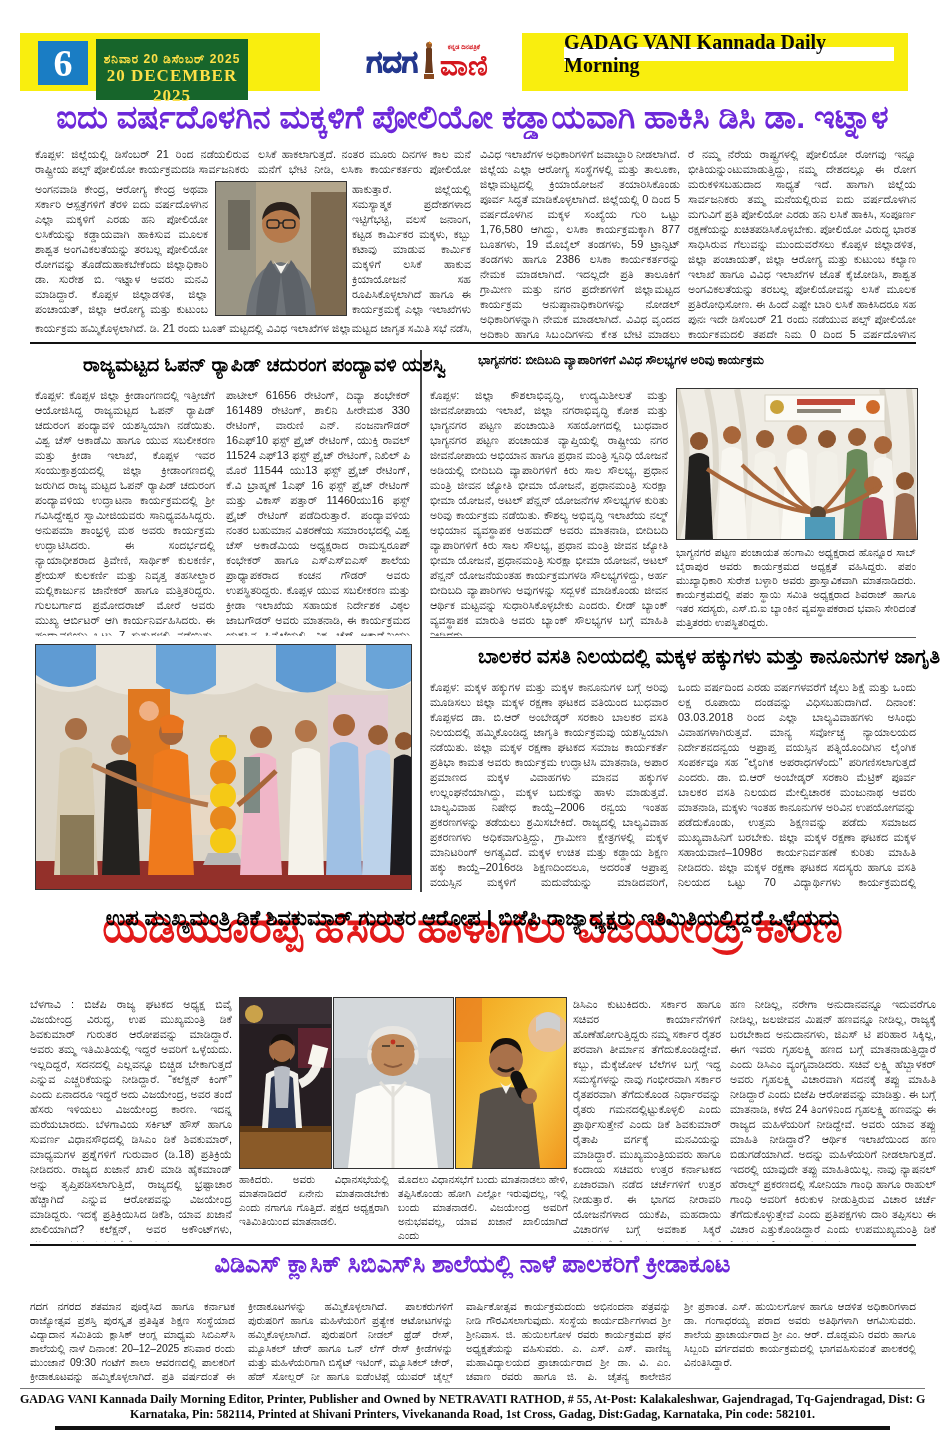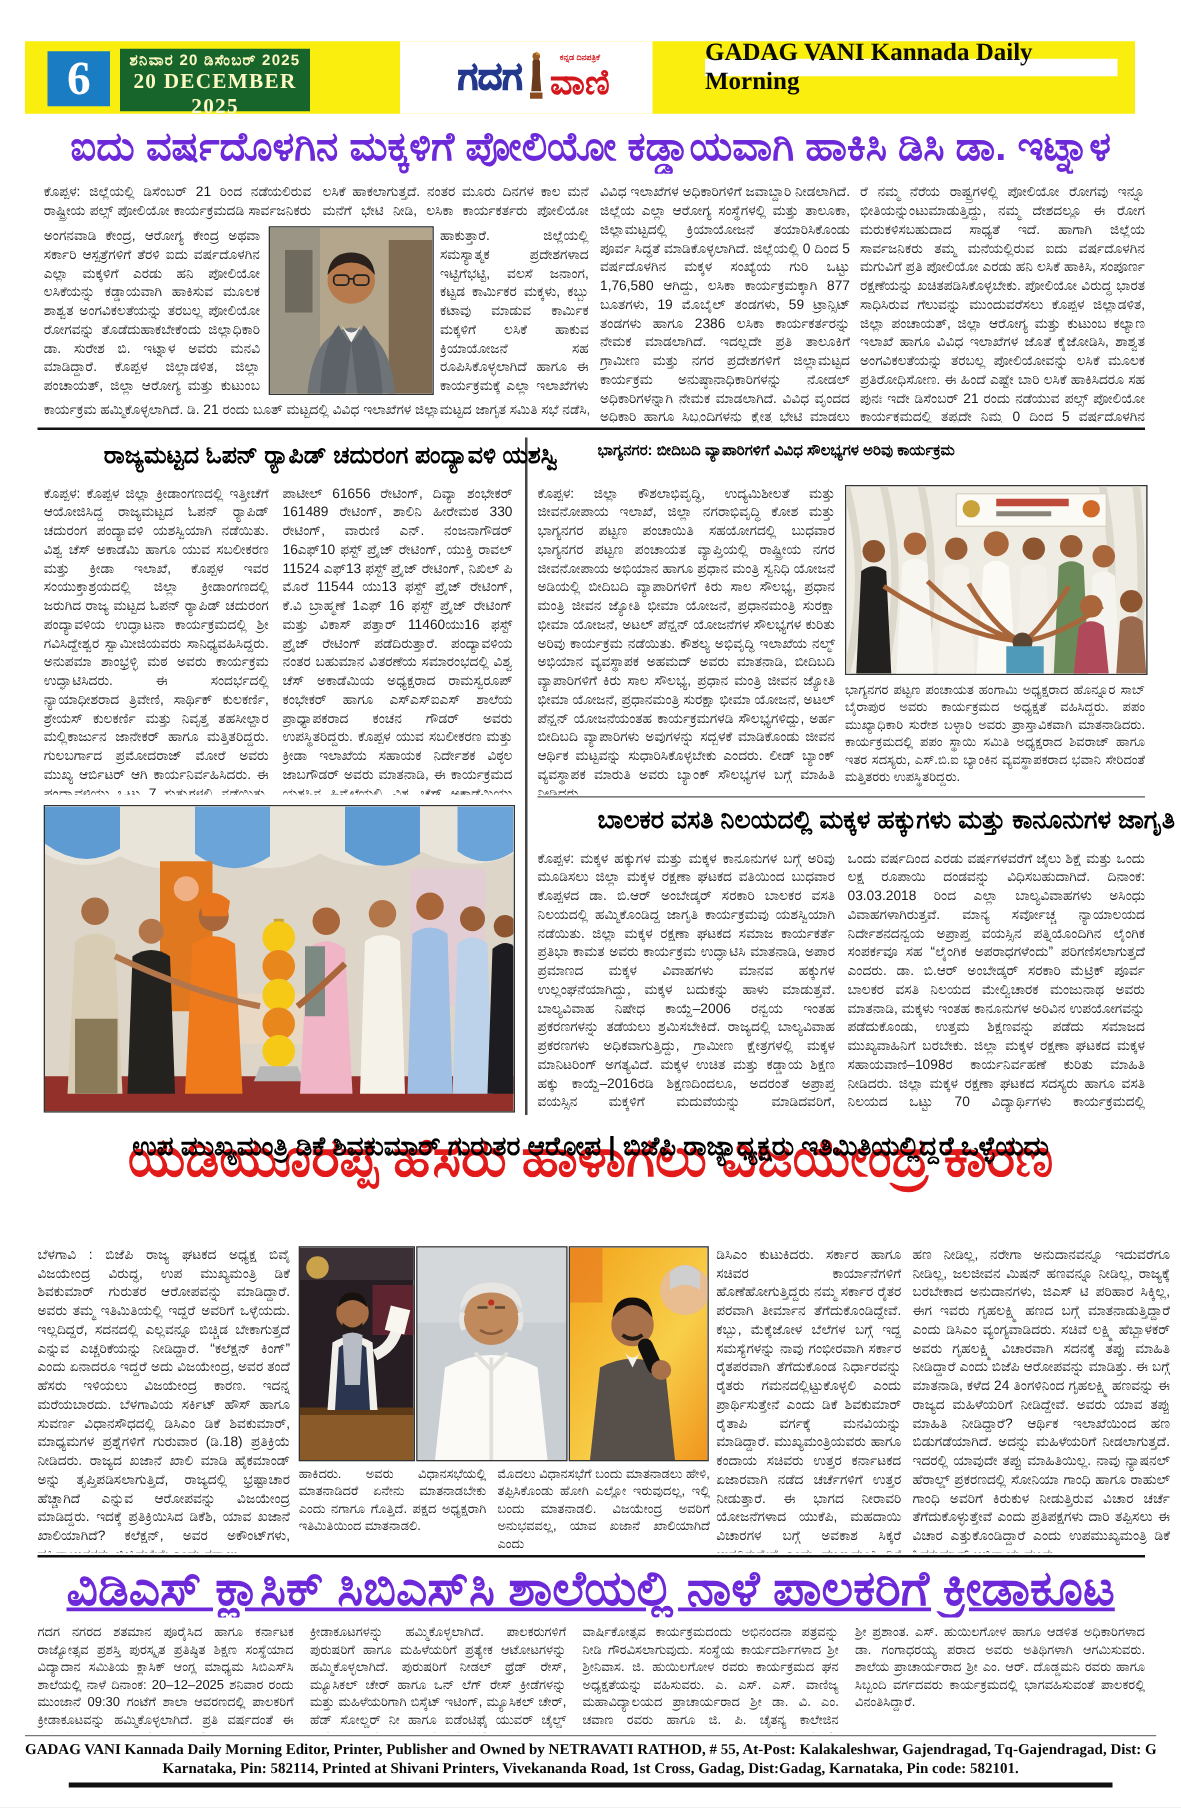--- a/index.html
+++ b/index.html
@@ -7,21 +7,21 @@
         font-family:"Liberation Sans",sans-serif;color:#111;overflow:hidden;}
   .abs{position:absolute;}
   .txt{font-size:11px;line-height:15px;text-align:justify;overflow:hidden;color:#1a1a1a;}
   .txt-s{font-size:10.4px;line-height:14px;text-align:justify;overflow:hidden;color:#1a1a1a;}
   .photo{border:1px solid #333;overflow:hidden;background:#ccc;}
   .rule{background:#111;}
   
   .band{background:#F9EE0E;}
   .pagenum{background:#1A7DC4;color:#fff;font-family:"Liberation Serif",serif;
            font-weight:bold;font-size:38px;display:flex;align-items:center;justify-content:center;}
-  .datebox{background:#17652B;color:#fef9c3;text-align:center;padding-top:2px;}
+  .datebox{background:#17652B;color:#fde047;text-align:center;padding-top:13px;}
   .datebox .kn{font-size:12px;font-weight:bold;letter-spacing:1px;}
   .datebox .en{font-size:17px;font-weight:bold;font-family:"Liberation Serif",serif;letter-spacing:1px;}
   .logo-patch{background:#fff;display:flex;align-items:center;justify-content:center;gap:3px;padding-left:12px;}
   .logo-w1{color:#24388E;font-size:30px;font-weight:bold;-webkit-text-stroke:1px #24388E;}
   .logo-w2{color:#D4161D;font-size:28px;font-weight:bold;line-height:1;}
   .logo-tag{color:#D4161D;font-size:6.5px;font-weight:bold;line-height:1;display:block;margin-bottom:1px;}
   .mast-box{background:#fff;display:flex;align-items:center;justify-content:center;
             font-family:"Liberation Serif",serif;font-weight:bold;font-size:20px;color:#0a0a0a;}
   .red-head{color:#E21A1A;font-weight:bold;font-size:43px;white-space:nowrap;overflow:hidden;text-align:center;}
   .sub-head{color:#000;font-weight:bold;font-size:21px;white-space:nowrap;overflow:hidden;text-align:center;}
@@ -259,21 +259,21 @@
   </div>
 
   <div class="abs txt-s" style="left:239px;top:1173px;width:150px;height:68px;">ಹಾಕಿದರು. ಅವರು ವಿಧಾನಸಭೆಯಲ್ಲಿ ಮಾತನಾಡಿದರೆ ಏನೇನು ಮಾತನಾಡಬೇಕು ಎಂದು ನಗಾಗೂ ಗೊತ್ತಿದೆ. ಪಕ್ಷದ ಅಧ್ಯಕ್ಷರಾಗಿ ಇತಿಮಿತಿಯಿಂದ ಮಾತನಾಡಲಿ.</div>
   <div class="abs txt-s" style="left:398px;top:1173px;width:170px;height:68px;">ಮೊದಲು ವಿಧಾನಸಭೆಗೆ ಬಂದು ಮಾತನಾಡಲು ಹೇಳಿ, ತಪ್ಪಿಸಿಕೊಂಡು ಹೋಗಿ ಎಲ್ಲೋ ಇರುವುದಲ್ಲ, ಇಲ್ಲಿ ಬಂದು ಮಾತನಾಡಲಿ. ವಿಜಯೇಂದ್ರ ಅವರಿಗೆ ಅನುಭವವಲ್ಲ, ಯಾವ ಖಜಾನೆ ಖಾಲಿಯಾಗಿದೆ ಎಂದು</div>
 
   <div class="abs txt" style="left:573px;top:997px;width:148px;height:245px;">ಡಿಸಿಎಂ ಕುಟುಕಿದರು. ಸರ್ಕಾರ ಹಾಗೂ ಸಚಿವರ ಕಾರ್ಯಾನೆಗಳಿಗೆ ಹೊಣೆಹೋಗುತ್ತಿದ್ದರು ನಮ್ಮ ಸರ್ಕಾರ ರೈತರ ಪರವಾಗಿ ತೀರ್ಮಾನ ತೆಗೆದುಕೊಂಡಿದ್ದೇವೆ. ಕಬ್ಬು, ಮೆಕ್ಕೆಜೋಳ ಬೆಲೆಗಳ ಬಗ್ಗೆ ಇದ್ದ ಸಮಸ್ಯೆಗಳನ್ನು ನಾವು ಗಂಭೀರವಾಗಿ ಸರ್ಕಾರ ರೈತಪರವಾಗಿ ತೆಗೆದುಕೊಂಡ ನಿರ್ಧಾರವನ್ನು ರೈತರು ಗಮನದಲ್ಲಿಟ್ಟುಕೊಳ್ಳಲಿ ಎಂದು ಪ್ರಾರ್ಥಿಸುತ್ತೇನೆ ಎಂದು ಡಿಕೆ ಶಿವಕುಮಾರ್ ರೈತಾಪಿ ವರ್ಗಕ್ಕೆ ಮನವಿಯನ್ನು ಮಾಡಿದ್ದಾರೆ. ಮುಖ್ಯಮಂತ್ರಿಯವರು ಹಾಗೂ ಕಂದಾಯ ಸಚಿವರು ಉತ್ತರ ಕರ್ನಾಟಕದ ಏಜಾರವಾಗಿ ನಡೆದ ಚರ್ಚೆಗಳಿಗೆ ಉತ್ತರ ನೀಡುತ್ತಾರೆ. ಈ ಭಾಗದ ನೀರಾವರಿ ಯೋಜನೆಗಳಾದ ಯುಕೆಪಿ, ಮಹದಾಯಿ ವಿಚಾರಗಳ ಬಗ್ಗೆ ಅವಕಾಶ ಸಿಕ್ಕರೆ ಉತ್ತರಿಸುತ್ತೇನೆ ಎಂದು ಮುಖ್ಯಮಂತ್ರಿ ಡಿಕೆ ಶಿವಕುಮಾರ್ ಹೇಳಿದರು. ಬಿಜೆಪಿಯವರು, ಮಹಾರಾಷ್ಟ್ರ ಸೇರಿದಂತೆ ರಾಜ್ಯಗಳಲ್ಲಿ ಕೊಟ್ಟ ಮಾತುಗಳನ್ನು ಉಳಿಸಿಕೊಂಡಿಲ್ಲ, ನಾವು ಕೊಟ್ಟ ಭರವಸೆಗಳನ್ನು ಈಡೇರಿಸಿದ್ದೇವೆ. ಕೇಂದ್ರ ಸರ್ಕಾರ ಏಕೆ ಭದ್ರಾ ಮೇಲ್ದಂಡೆ ಯೋಜನೆಗೆ</div>
   <div class="abs txt" style="left:730px;top:997px;width:206px;height:245px;">ಹಣ ನೀಡಿಲ್ಲ, ನರೇಗಾ ಅನುದಾನವನ್ನೂ ಇದುವರೆಗೂ ನೀಡಿಲ್ಲ, ಜಲಜೀವನ ಮಿಷನ್ ಹಣವನ್ನೂ ನೀಡಿಲ್ಲ, ರಾಜ್ಯಕ್ಕೆ ಬರಬೇಕಾದ ಅನುದಾನಗಳು, ಜಿಎಸ್ ಟಿ ಪರಿಹಾರ ಸಿಕ್ಕಿಲ್ಲ, ಈಗ ಇವರು ಗೃಹಲಕ್ಷ್ಮಿ ಹಣದ ಬಗ್ಗೆ ಮಾತನಾಡುತ್ತಿದ್ದಾರೆ ಎಂದು ಡಿಸಿಎಂ ವ್ಯಂಗ್ಯವಾಡಿದರು. ಸಚಿವೆ ಲಕ್ಷ್ಮಿ ಹೆಬ್ಬಾಳಕರ್ ಅವರು ಗೃಹಲಕ್ಷ್ಮಿ ವಿಚಾರವಾಗಿ ಸದನಕ್ಕೆ ತಪ್ಪು ಮಾಹಿತಿ ನೀಡಿದ್ದಾರೆ ಎಂದು ಬಿಜೆಪಿ ಆರೋಪವನ್ನು ಮಾಡಿತ್ತು. ಈ ಬಗ್ಗೆ ಮಾತನಾಡಿ, ಕಳೆದ 24 ತಿಂಗಳಿನಿಂದ ಗೃಹಲಕ್ಷ್ಮಿ ಹಣವನ್ನು ಈ ರಾಜ್ಯದ ಮಹಿಳೆಯರಿಗೆ ನೀಡಿದ್ದೇವೆ. ಅವರು ಯಾವ ತಪ್ಪು ಮಾಹಿತಿ ನೀಡಿದ್ದಾರೆ? ಆರ್ಥಿಕ ಇಲಾಖೆಯಿಂದ ಹಣ ಬಿಡುಗಡೆಯಾಗಿದೆ. ಅದನ್ನು ಮಹಿಳೆಯರಿಗೆ ನೀಡಲಾಗುತ್ತದೆ. ಇದರಲ್ಲಿ ಯಾವುದೇ ತಪ್ಪು ಮಾಹಿತಿಯಿಲ್ಲ. ನಾವು ನ್ಯಾಷನಲ್ ಹೆರಾಲ್ಡ್ ಪ್ರಕರಣದಲ್ಲಿ ಸೋನಿಯಾ ಗಾಂಧಿ ಹಾಗೂ ರಾಹುಲ್ ಗಾಂಧಿ ಅವರಿಗೆ ಕಿರುಕುಳ ನೀಡುತ್ತಿರುವ ವಿಚಾರ ಚರ್ಚೆ ತೆಗೆದುಕೊಳ್ಳುತ್ತೇವೆ ಎಂದು ಪ್ರತಿಪಕ್ಷಗಳು ದಾರಿ ತಪ್ಪಿಸಲು ಈ ವಿಚಾರ ಎತ್ತುಕೊಂಡಿದ್ದಾರೆ ಎಂದು ಉಪಮುಖ್ಯಮಂತ್ರಿ ಡಿಕೆ ಶಿವಕುಮಾರ್ ಅಭಿಪ್ರಾಯ ಪಟ್ಟರು.</div>
 
   <div class="abs rule" style="left:30px;top:1244px;width:886px;height:1.5px;"></div>
 
-  <div class="abs big-head" style="left:30px;top:1250px;width:885px;height:44px;font-size:39px;text-decoration:underline;">ವಿಡಿಎಸ್ ಕ್ಲಾಸಿಕ್ ಸಿಬಿಎಸ್‌ಸಿ ಶಾಲೆಯಲ್ಲಿ ನಾಳೆ ಪಾಲಕರಿಗೆ ಕ್ರೀಡಾಕೂಟ</div>
+  <div class="abs big-head" style="left:30px;top:1250px;width:885px;height:44px;font-size:24px;">ವಿಡಿಎಸ್ ಕ್ಲಾಸಿಕ್ ಸಿಬಿಎಸ್‌ಸಿ ಶಾಲೆಯಲ್ಲಿ ನಾಳೆ ಪಾಲಕರಿಗೆ ಕ್ರೀಡಾಕೂಟ</div>
   <div class="abs txt-s" style="left:30px;top:1300px;width:205px;height:86px;">ಗದಗ ನಗರದ ಶತಮಾನ ಪೂರೈಸಿದ ಹಾಗೂ ಕರ್ನಾಟಕ ರಾಜ್ಯೋತ್ಸವ ಪ್ರಶಸ್ತಿ ಪುರಸ್ಕೃತ ಪ್ರತಿಷ್ಠಿತ ಶಿಕ್ಷಣ ಸಂಸ್ಥೆಯಾದ ವಿದ್ಯಾದಾನ ಸಮಿತಿಯ ಕ್ಲಾಸಿಕ್ ಆಂಗ್ಲ ಮಾಧ್ಯಮ ಸಿಬಿಎಸ್‌ಸಿ ಶಾಲೆಯಲ್ಲಿ ನಾಳೆ ದಿನಾಂಕ: 20–12–2025 ಶನಿವಾರ ರಂದು ಮುಂಜಾನೆ 09:30 ಗಂಟೆಗೆ ಶಾಲಾ ಆವರಣದಲ್ಲಿ ಪಾಲಕರಿಗೆ ಕ್ರೀಡಾಕೂಟವನ್ನು ಹಮ್ಮಿಕೊಳ್ಳಲಾಗಿದೆ. ಪ್ರತಿ ವರ್ಷದಂತೆ ಈ ವರ್ಷವೂ ಪಾಲಕರಿಗಾಗಿ ವಿಶೇಷ ರೀತಿಯಲ್ಲಿ</div>
   <div class="abs txt-s" style="left:248px;top:1300px;width:205px;height:86px;">ಕ್ರೀಡಾಕೂಟಗಳನ್ನು ಹಮ್ಮಿಕೊಳ್ಳಲಾಗಿದೆ. ಪಾಲಕರುಗಳಿಗೆ ಪುರುಷರಿಗೆ ಹಾಗೂ ಮಹಿಳೆಯರಿಗೆ ಪ್ರತ್ಯೇಕ ಆಟೋಟಗಳನ್ನು ಹಮ್ಮಿಕೊಳ್ಳಲಾಗಿದೆ. ಪುರುಷರಿಗೆ ನೀಡಲ್ ಥ್ರೆಡ್ ರೇಸ್, ಮ್ಯೂಸಿಕಲ್ ಚೇರ್ ಹಾಗೂ ಒನ್ ಲೆಗ್ ರೇಸ್ ಕ್ರೀಡೆಗಳನ್ನು ಮತ್ತು ಮಹಿಳೆಯರಿಗಾಗಿ ಬಿಸ್ಕೆಟ್ ಇಟಿಂಗ್, ಮ್ಯೂಸಿಕಲ್ ಚೇರ್, ಹೆಡ್ ಸೋಲ್ಡರ್ ನೀ ಹಾಗೂ ಐಡೆಂಟಿಫೈ ಯುವರ್ ಚೈಲ್ಡ್ ಕ್ರೀಡೆಗಳನ್ನು ಆಯೋಜಿಸಲಾಗಿದೆ. ಸ್ಪರ್ಧೆಗಳಲ್ಲಿ ಪ್ರಥಮ, ದ್ವಿತೀಯ ಹಾಗೂ ತೃತೀಯ ಸ್ಥಾನ ಪಡೆದ ಪಾಲಕರಿಗೆ ಶಾಲಾ</div>
   <div class="abs txt-s" style="left:466px;top:1300px;width:205px;height:86px;">ವಾರ್ಷಿಕೋತ್ಸವ ಕಾರ್ಯಕ್ರಮದಂದು ಅಭಿನಂದನಾ ಪತ್ರವನ್ನು ನೀಡಿ ಗೌರವಿಸಲಾಗುವುದು. ಸಂಸ್ಥೆಯ ಕಾರ್ಯದರ್ಶಿಗಳಾದ ಶ್ರೀ ಶ್ರೀನಿವಾಸ. ಜಿ. ಹುಯಿಲಗೋಳ ರವರು ಕಾರ್ಯಕ್ರಮದ ಘನ ಅಧ್ಯಕ್ಷತೆಯನ್ನು ವಹಿಸುವರು. ಎ. ಎಸ್. ಎಸ್. ವಾಣಿಜ್ಯ ಮಹಾವಿದ್ಯಾಲಯದ ಪ್ರಾಚಾರ್ಯರಾದ ಶ್ರೀ ಡಾ. ವಿ. ಎಂ. ಚವಾಣ ರವರು ಹಾಗೂ ಜಿ. ಪಿ. ಚೈತನ್ಯ ಕಾಲೇಜಿನ ಪ್ರಾಚಾರ್ಯರಾದ ಶ್ರೀ ಎಸ್. ಎನ್. ಹುಯಿಲಗೋಳ, ಶೈಕ್ಷಣಿಕ ಮಾರ್ಗದರ್ಶಕರಾದ</div>
   <div class="abs txt-s" style="left:684px;top:1300px;width:232px;height:86px;">ಶ್ರೀ ಪ್ರಶಾಂತ. ಎಸ್. ಹುಯಿಲಗೋಳ ಹಾಗೂ ಆಡಳಿತ ಅಧಿಕಾರಿಗಳಾದ ಡಾ. ಗಂಗಾಧರಯ್ಯ ಪರಾದ ಅವರು ಅತಿಥಿಗಳಾಗಿ ಆಗಮಿಸುವರು. ಶಾಲೆಯ ಪ್ರಾಚಾರ್ಯರಾದ ಶ್ರೀ ಎಂ. ಆರ್. ದೊಡ್ಡಮನಿ ರವರು ಹಾಗೂ ಸಿಬ್ಬಂದಿ ವರ್ಗದವರು ಕಾರ್ಯಕ್ರಮದಲ್ಲಿ ಭಾಗವಹಿಸುವಂತೆ ಪಾಲಕರಲ್ಲಿ ವಿನಂತಿಸಿದ್ದಾರೆ.</div>
 
   <div class="abs rule" style="left:20px;top:1388px;width:905px;height:1px;background:#777;"></div>
   <div class="abs footer-line" style="left:20px;top:1392px;width:905px;height:15px;">GADAG VANI Kannada Daily Morning Editor, Printer, Publisher and Owned by NETRAVATI RATHOD, # 55, At-Post: Kalakaleshwar, Gajendragad, Tq-Gajendragad, Dist: Gadag, State:</div>
   <div class="abs footer-line" style="left:20px;top:1407px;width:905px;height:15px;">Karnataka, Pin: 582114, Printed at Shivani Printers, Vivekananda Road, 1st Cross, Gadag, Dist:Gadag, Karnataka, Pin code: 582101.</div>
   <div class="abs rule" style="left:55px;top:1426px;width:835px;height:4px;"></div>
 

